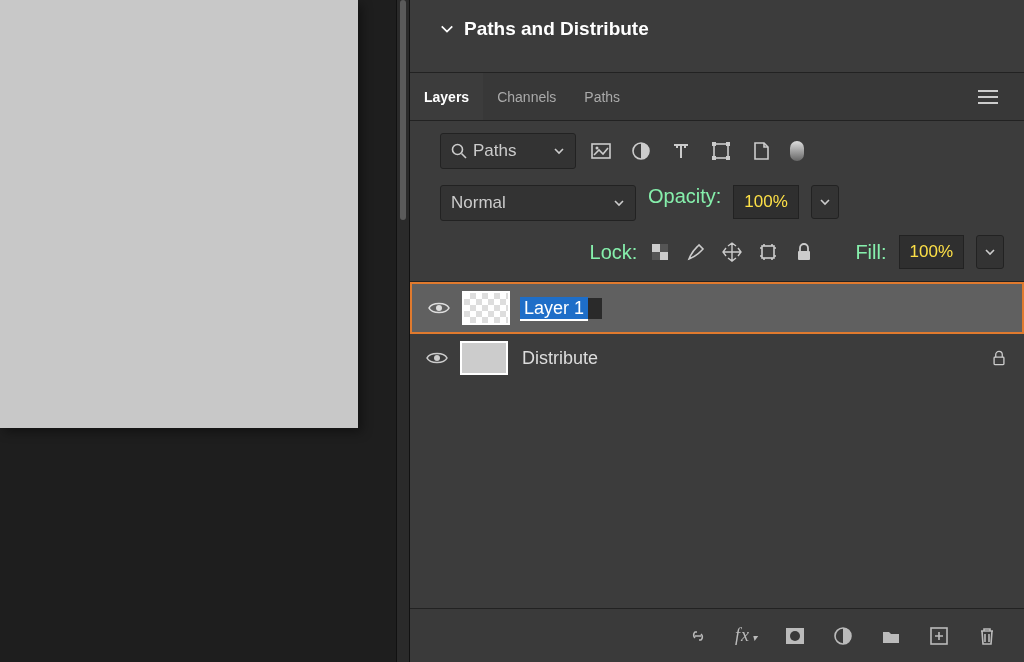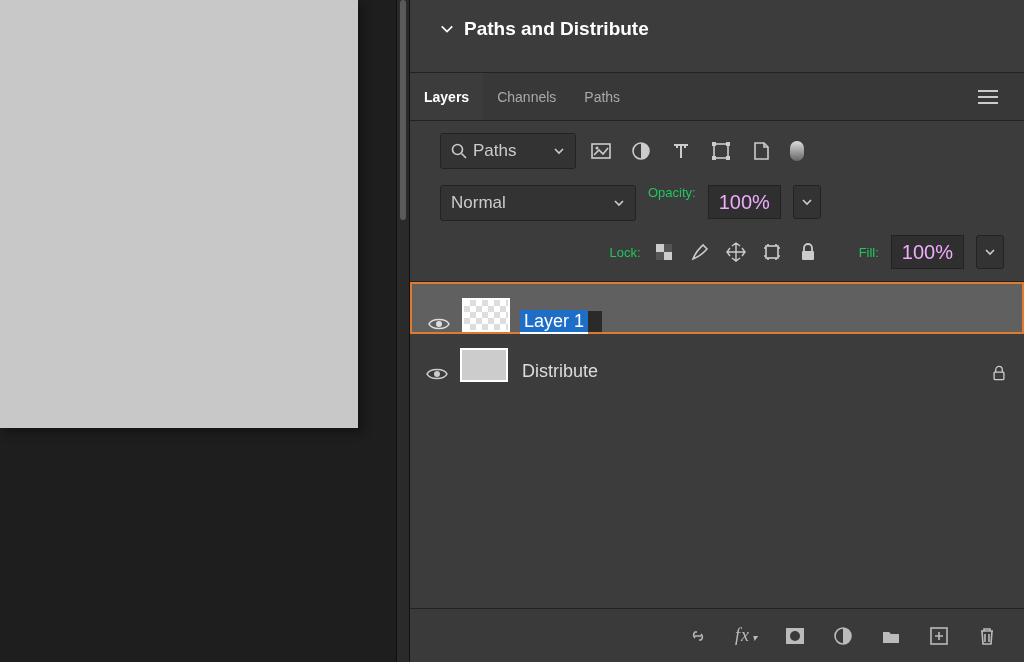--- a/index.html
+++ b/index.html
@@ -24,28 +24,28 @@
   .kind-select .mag { width:16px; height:16px; }
   .kind-select .label { font-size:17px; color:#ccc; }
   .kind-select .dd { margin-left:auto; }
   .filter-icons { display:flex; gap:18px; align-items:center; }
   .ico { width:22px; height:22px; display:inline-flex; align-items:center; justify-content:center; color:#bbb; }
   .orb { width:14px; height:20px; border-radius:7px; background: linear-gradient(#ddd, #666); display:inline-block; }
   .blend-row { display:flex; gap:12px; padding: 6px 20px 8px 30px; }
   .blend-select { display:flex; align-items:center; border:1px solid #222; background:#333; height:36px; padding:0 10px; border-radius:3px; min-width:196px; }
   .blend-select .label { font-size:17px; }
   .blend-select .dd { margin-left:auto; }
-  .static-label { font-size:13px; color:#22c55e; }
-  .pct-field { display:flex; align-items:center; border:1px solid #222; background:#2f2f2f; height:34px; padding:0 10px; border-radius:0; font-size:20px; color:#f0abfc; }
+  .static-label { font-size:20px; color:#86efac; }
+  .pct-field { display:flex; align-items:center; border:1px solid #222; background:#2f2f2f; height:34px; padding:0 10px; border-radius:0; font-size:17px; color:#fde047; }
   .mini-dd { border:1px solid #222; background:#333; height:34px; width:28px; border-radius:3px; display:flex; align-items:center; justify-content:center; }
   .lock-row { display:flex; align-items:center; gap:12px; padding: 6px 20px 12px 30px; justify-content: flex-end; }
   .lock-icons { display:flex; gap:14px; align-items:center; }
   .lock-icons .ico { width:22px; height:22px; }
   .layers-list { flex:1; overflow:auto; border-top:1px solid #222; }
-  .layer-row { display:flex; align-items:flex-end; height:48px; padding: 0 16px 0 10px; font-size:18px; color:#ddd; }
+  .layer-row { display:flex; align-items:center; height:48px; padding: 0 16px 0 10px; font-size:18px; color:#ddd; }
   .layer-row.selected { background:#606060; border:2px solid #e07a2e; height:52px; }
   .eye { width:34px; display:flex; justify-content:center; }
   .thumb { width:48px; height:34px; border:2px solid #fff; background:#ccc; margin:0 10px 0 6px; position:relative; }
   .thumb.transparent { background: repeating-conic-gradient(#ddd 0% 25%, #fff 0% 50%) 0 0/12px 12px; }
   .layer-name { padding:0 4px; }
   .layer-name.editing { background:#1e6ec8; color:#fff; padding:1px 4px; border-bottom:2px solid #fff; }
   .layer-name.editing-wrap { background:#2a2a2a; padding:0 14px 0 0; }
   .lock-badge { margin-left:auto; }
   .bottom-bar { height:54px; border-top:1px solid #222; display:flex; align-items:center; justify-content:flex-end; gap:26px; padding: 0 26px; background:#3a3a3a; }
   .bottom-bar .ico { width:22px; height:22px; color:#bbb; }

